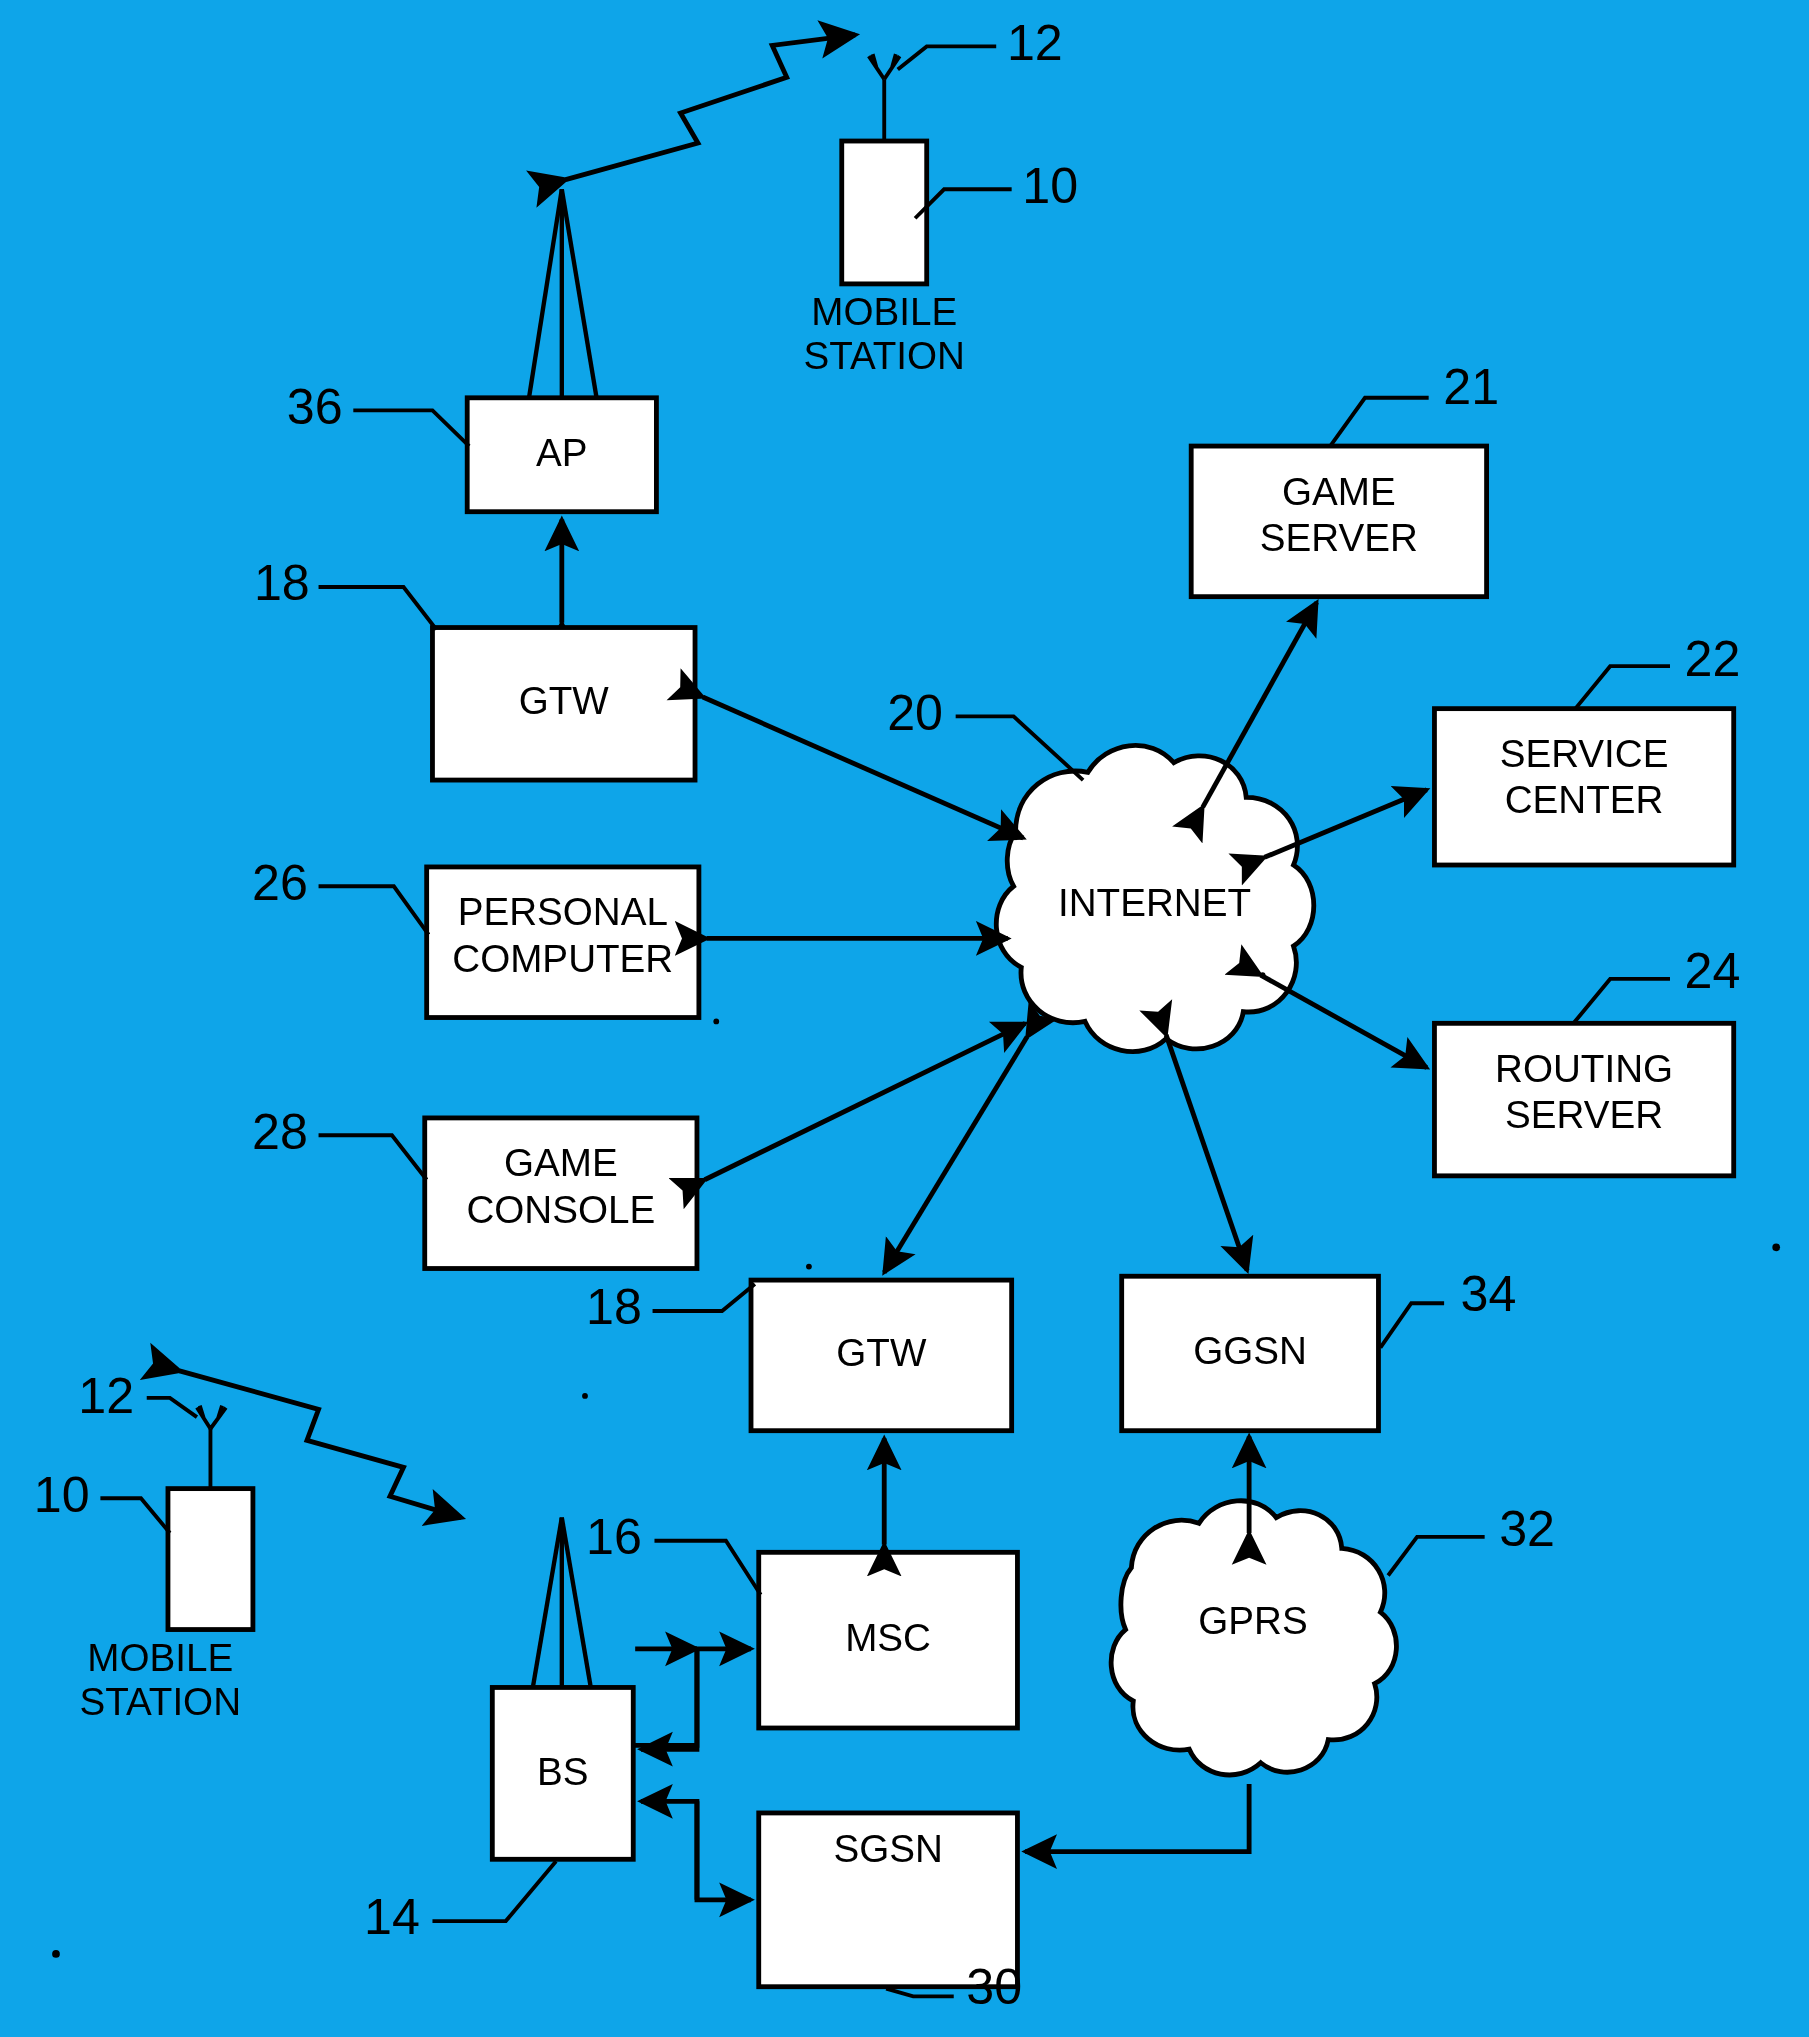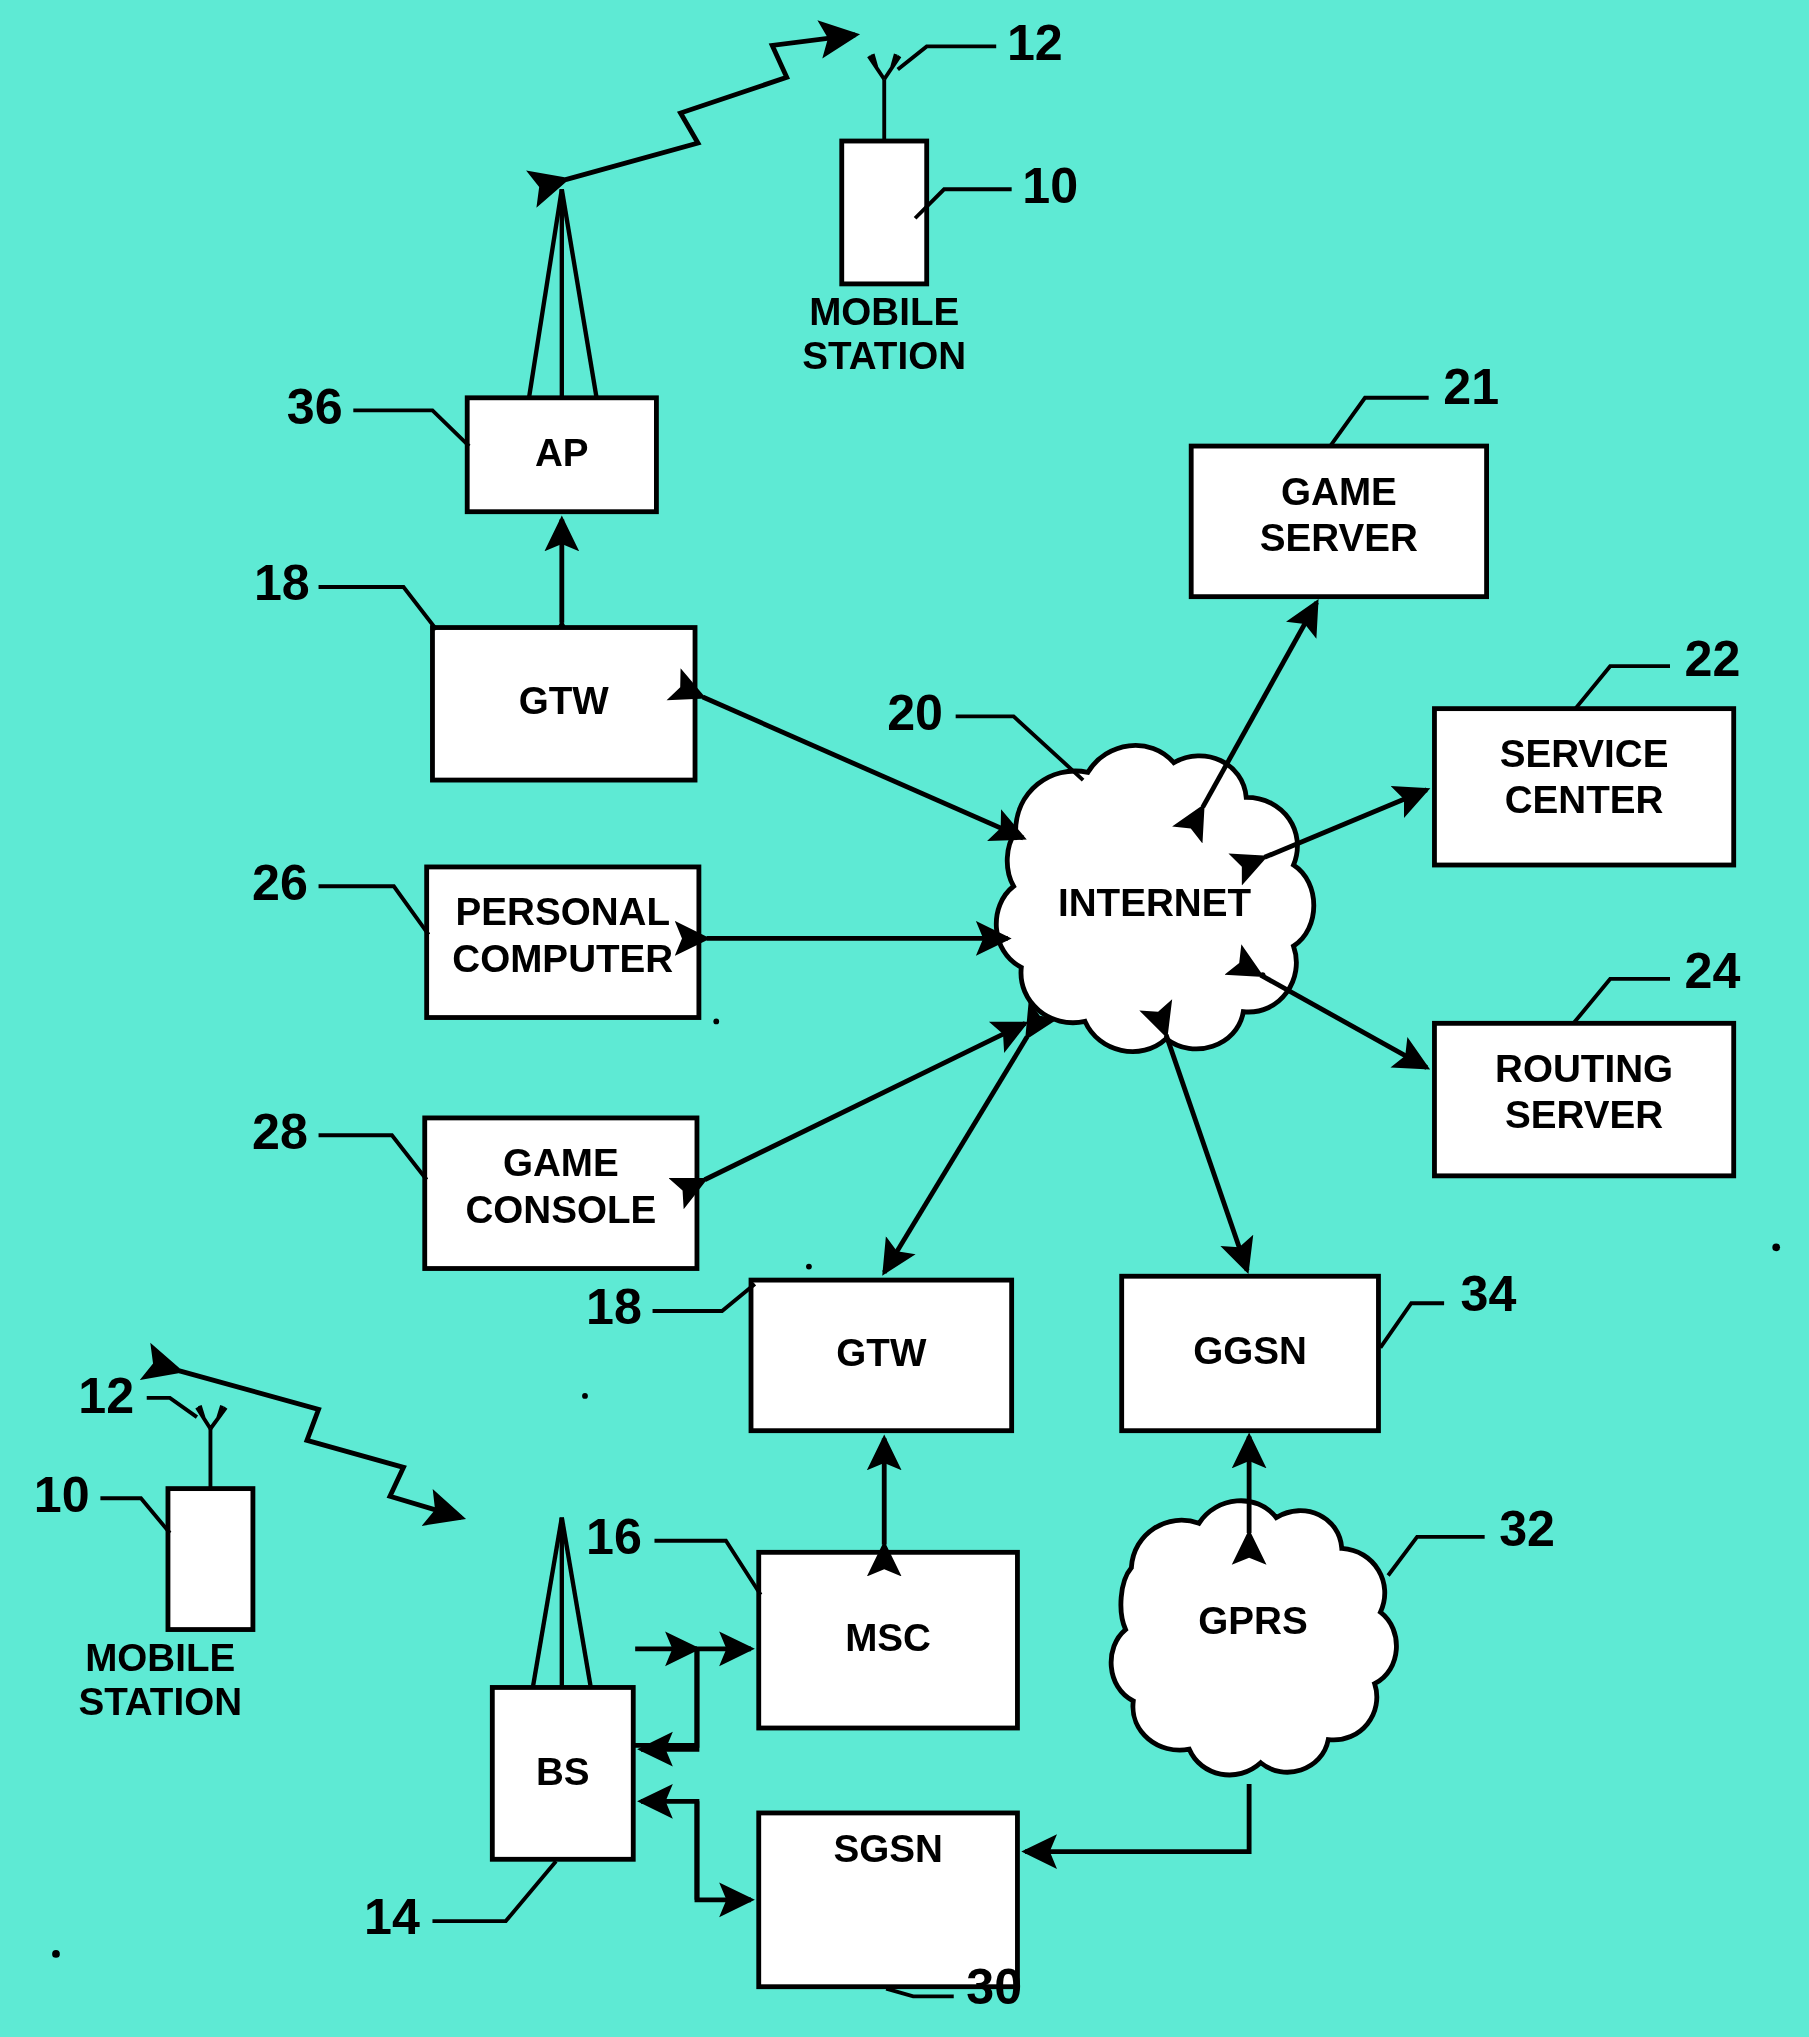--- a/index.html
+++ b/index.html
@@ -4,24 +4,23 @@
 <style>
   html, body {
     margin: 0;
     padding: 0;
     background: #ffffff;
   }
   #page {
     position: relative;
     width: 1809px;
     height: 2037px;
-    background: #5eead4;
+    background: #0ea5e9;
     overflow: hidden;
     font-family: "Liberation Sans", sans-serif;
-    font-weight: bold;
   }
   svg#diagram {
     position: absolute;
     top: 0;
     left: 0;
     width: 1809px;
     height: 2037px;
   }
   .node-box {
     fill: #ffffff;

